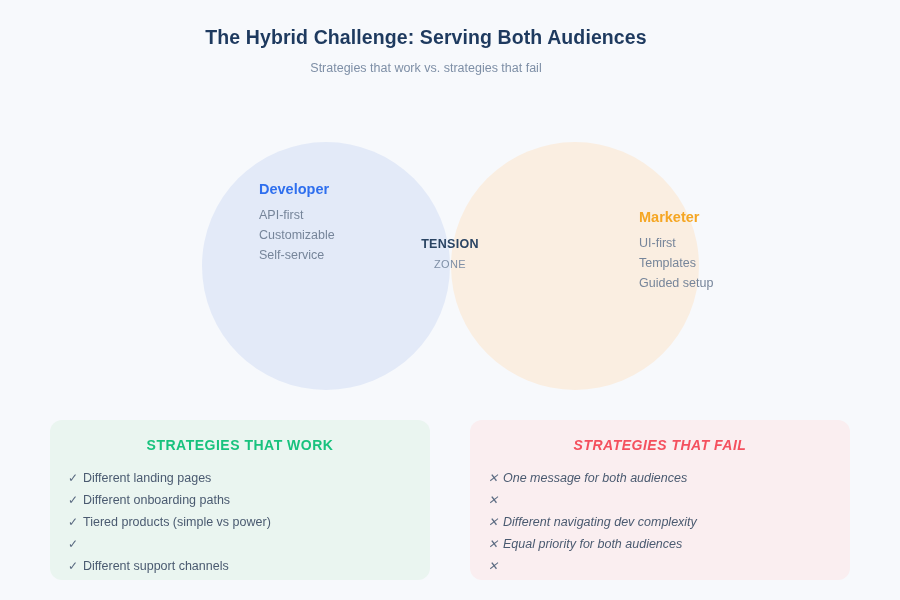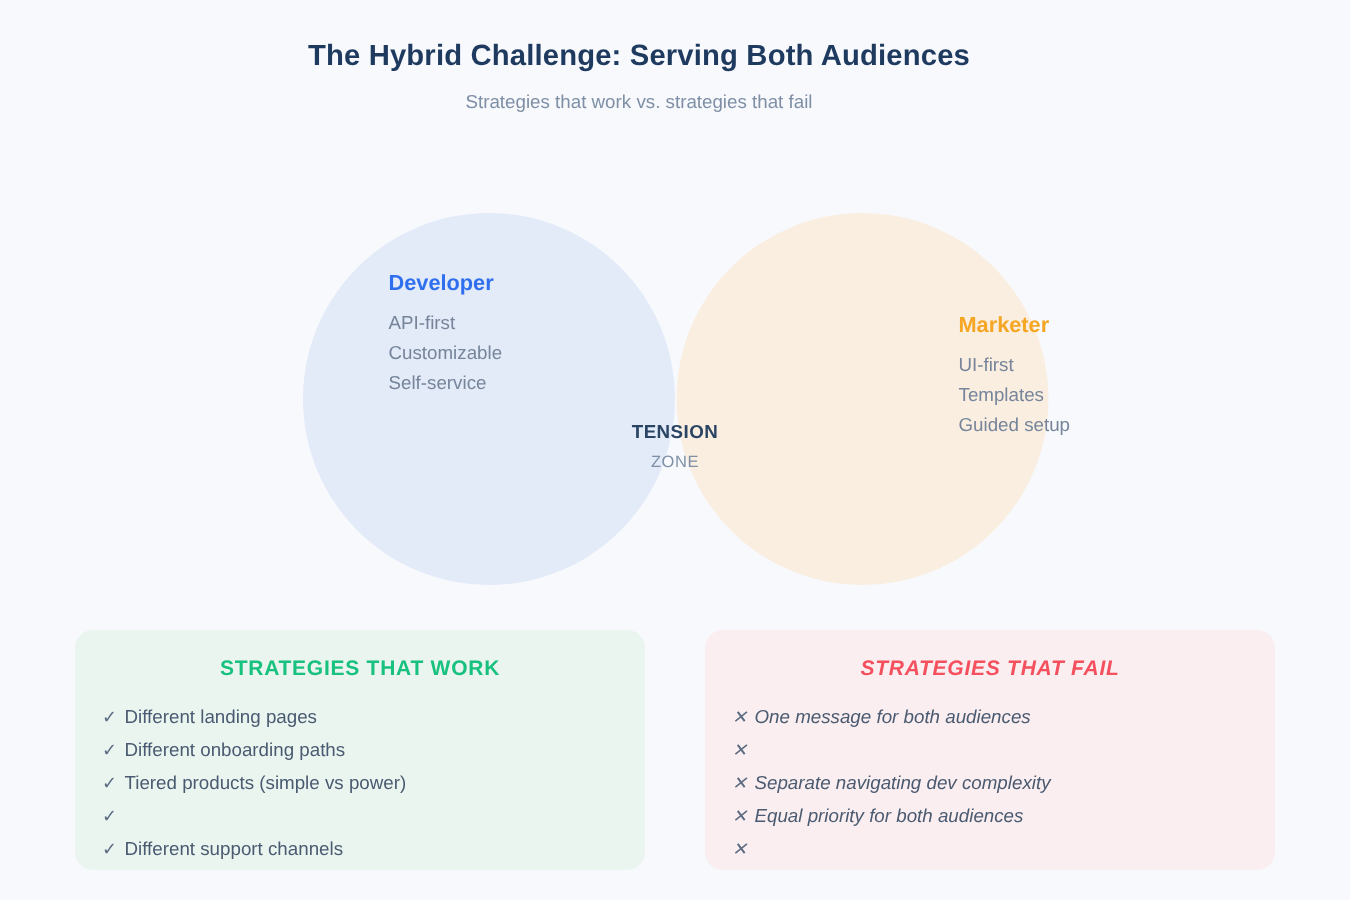--- a/index.html
+++ b/index.html
@@ -100,21 +100,20 @@
     top: 108px;
     width: 130px;
     text-align: center;
   }
   #tension-title {
     font-size: 12.5px;
     font-weight: bold;
     color: #2a4463;
     letter-spacing: 0.3px;
     line-height: 1.1;
-    margin-top: 44px;
   }
   #tension-sub {
     font-size: 11px;
     color: #7e8fa6;
     letter-spacing: 0.4px;
     margin-top: 6px;
     line-height: 1.1;
   }
 
   
@@ -231,21 +230,21 @@
   <ul class="panel-list">
     <li>
       <span class="marker">✕</span>
       <span>One message for both audiences</span>
     </li>
     <li>
       <span class="marker">✕</span>
     </li>
     <li>
       <span class="marker">✕</span>
-      <span>Separate navigating dev complexity</span>
+      <span>Different navigating dev complexity</span>
     </li>
     <li>
       <span class="marker">✕</span>
       <span>Equal priority for both audiences</span>
     </li>
     <li>
       <span class="marker">✕</span>
     </li>
   </ul>
 </div>

